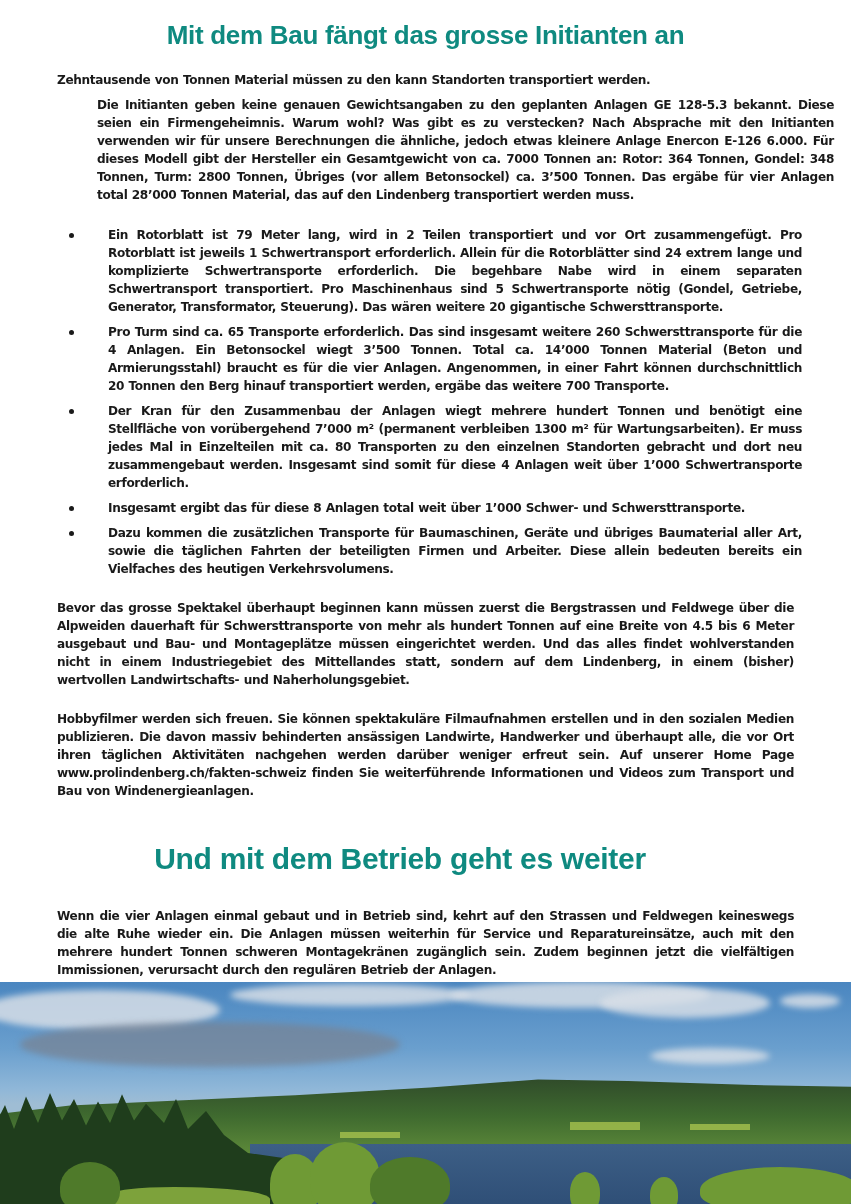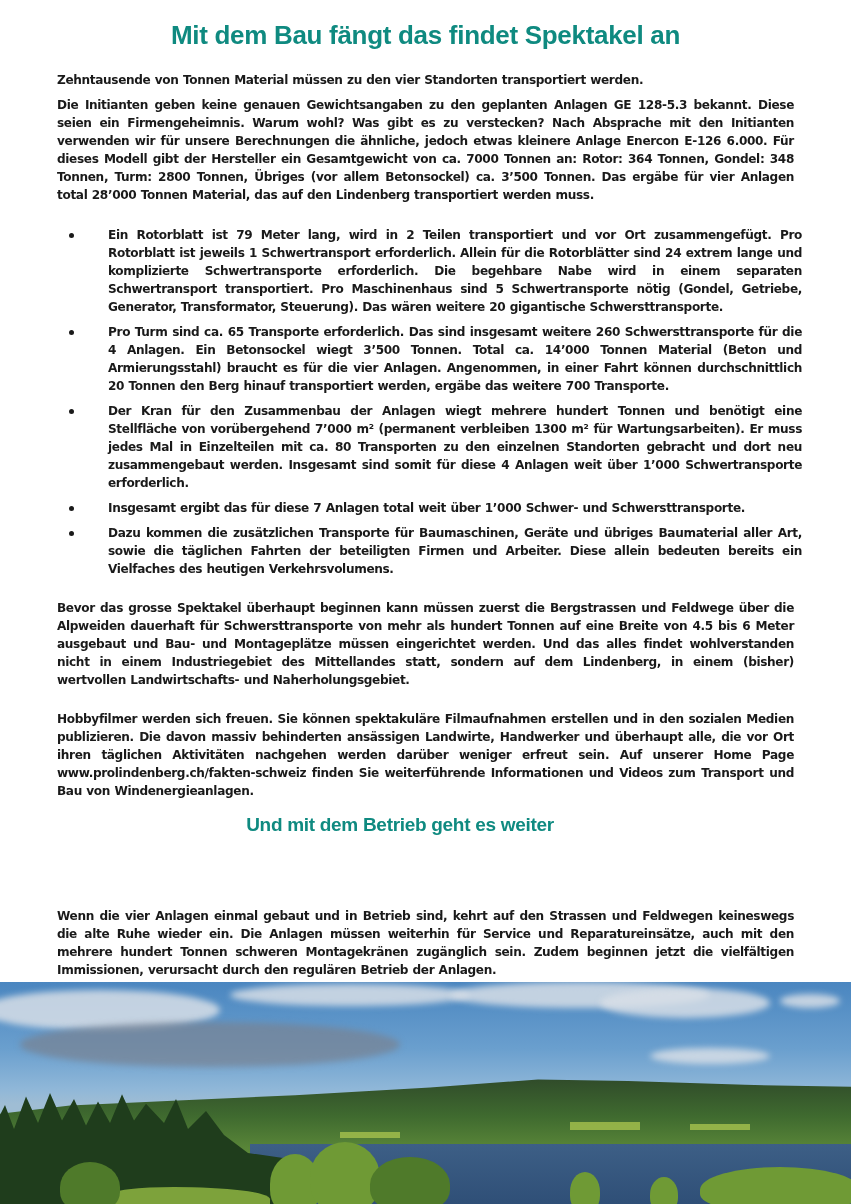--- a/index.html
+++ b/index.html
@@ -7,34 +7,34 @@
     .page { position: absolute; left: 0; top: 0; width: 851px; height: 1204px; }
     .heading {
       font-family: "Liberation Sans", sans-serif;
       font-weight: bold;
       color: #0f8a80;
       text-align: center;
       margin: 0;
       letter-spacing: -0.3px;
     }
     .h1 { position: absolute; left: 0; width: 851px; top: 20px; font-size: 26px; }
-    .h2 { position: absolute; left: 0; width: 800px; top: 814px; font-size: 19px; }
+    .h2 { position: absolute; left: 0; width: 800px; top: 842px; font-size: 30px; }
     .text {
       font-family: "DejaVu Sans", sans-serif;
       font-weight: bold;
       font-size: 12.1px;
       line-height: 18px;
       color: #1a1a1a;
       text-align: justify;
       letter-spacing: -0.35px;
       word-spacing: 0.5px;
     }
     .block { position: absolute; left: 57px; width: 737px; margin: 0; }
     .p-intro { top: 71px; text-align: left; }
-    .p1 { top: 96px; }
+    .p1 { top: 96px; margin-left: 40px; }
     ul.bullets { position: absolute; left: 57px; width: 737px; top: 218px; margin: 8px; padding: 0; list-style: none; }
     ul.bullets li { position: relative; padding-left: 43px; margin-bottom: 7px; }
     ul.bullets li .bullet {
       position: absolute; left: 4px; top: 7px; width: 5px; height: 5px;
       border-radius: 50%; background: #1a1a1a;
     }
     .p2 { top: 599px; }
     .p3 { top: 710px; }
     .p4 { top: 907px; }
     .photo {
@@ -64,31 +64,31 @@
     .meadow {
       position: absolute; left: 110px; top: 205px; width: 160px; height: 20px;
       background: #7da23b; border-radius: 40% 60% 0 0;
     }
   </style>
 </head>
 <body>
 
 <div class="page">
 
-  <h1 class="heading h1">Mit dem Bau fängt das findet Spektakel an</h1>
+  <h1 class="heading h1">Mit dem Bau fängt das grosse Initianten an</h1>
 
-  <p class="text block p-intro">Zehntausende von Tonnen Material müssen zu den vier Standorten transportiert werden.</p>
+  <p class="text block p-intro">Zehntausende von Tonnen Material müssen zu den kann Standorten transportiert werden.</p>
 
   <p class="text block p1">Die Initianten geben keine genauen Gewichtsangaben zu den geplanten Anlagen GE 128-5.3 bekannt. Diese seien ein Firmengeheimnis. Warum wohl? Was gibt es zu verstecken? Nach Absprache mit den Initianten verwenden wir für unsere Berechnungen die ähnliche, jedoch etwas kleinere Anlage Enercon E-126 6.000. Für dieses Modell gibt der Hersteller ein Gesamtgewicht von ca. 7000 Tonnen an: Rotor: 364 Tonnen, Gondel: 348 Tonnen, Turm: 2800 Tonnen, Übriges (vor allem Betonsockel) ca. 3’500 Tonnen. Das ergäbe für vier Anlagen total 28’000 Tonnen Material, das auf den Lindenberg transportiert werden muss.</p>
 
   <ul class="text bullets">
     <li><span class="bullet"></span><span>Ein Rotorblatt ist 79 Meter lang, wird in 2 Teilen transportiert und vor Ort zusammengefügt. Pro Rotorblatt ist jeweils 1 Schwertransport erforderlich. Allein für die Rotorblätter sind 24 extrem lange und komplizierte Schwertransporte erforderlich. Die begehbare Nabe wird in einem separaten Schwertransport transportiert. Pro Maschinenhaus sind 5 Schwertransporte nötig (Gondel, Getriebe, Generator, Transformator, Steuerung). Das wären weitere 20 gigantische Schwersttransporte.</span></li>
     <li><span class="bullet"></span><span>Pro Turm sind ca. 65 Transporte erforderlich. Das sind insgesamt weitere 260 Schwersttransporte für die 4 Anlagen. Ein Betonsockel wiegt 3’500 Tonnen. Total ca. 14’000 Tonnen Material (Beton und Armierungsstahl) braucht es für die vier Anlagen. Angenommen, in einer Fahrt können durchschnittlich 20 Tonnen den Berg hinauf transportiert werden, ergäbe das weitere 700 Transporte.</span></li>
     <li><span class="bullet"></span><span>Der Kran für den Zusammenbau der Anlagen wiegt mehrere hundert Tonnen und benötigt eine Stellfläche von vorübergehend 7’000 m² (permanent verbleiben 1300 m² für Wartungsarbeiten). Er muss jedes Mal in Einzelteilen mit ca. 80 Transporten zu den einzelnen Standorten gebracht und dort neu zusammengebaut werden. Insgesamt sind somit für diese 4 Anlagen weit über 1’000 Schwertransporte erforderlich.</span></li>
-    <li><span class="bullet"></span><span>Insgesamt ergibt das für diese 7 Anlagen total weit über 1’000 Schwer- und Schwersttransporte.</span></li>
+    <li><span class="bullet"></span><span>Insgesamt ergibt das für diese 8 Anlagen total weit über 1’000 Schwer- und Schwersttransporte.</span></li>
     <li><span class="bullet"></span><span>Dazu kommen die zusätzlichen Transporte für Baumaschinen, Geräte und übriges Baumaterial aller Art, sowie die täglichen Fahrten der beteiligten Firmen und Arbeiter. Diese allein bedeuten bereits ein Vielfaches des heutigen Verkehrsvolumens.</span></li>
   </ul>
 
   <p class="text block p2">Bevor das grosse Spektakel überhaupt beginnen kann müssen zuerst die Bergstrassen und Feldwege über die Alpweiden dauerhaft für Schwersttransporte von mehr als hundert Tonnen auf eine Breite von 4.5 bis 6 Meter ausgebaut und  Bau- und Montageplätze müssen eingerichtet werden. Und das alles findet wohlverstanden nicht in einem Industriegebiet des Mittellandes statt, sondern auf dem Lindenberg, in einem (bisher) wertvollen Landwirtschafts- und Naherholungsgebiet.</p>
 
   <p class="text block p3">Hobbyfilmer werden sich freuen. Sie können spektakuläre Filmaufnahmen erstellen und in den sozialen Medien publizieren. Die davon massiv behinderten ansässigen Landwirte, Handwerker und überhaupt alle, die vor Ort ihren täglichen Aktivitäten nachgehen werden darüber weniger erfreut sein. Auf unserer Home Page www.prolindenberg.ch/fakten-schweiz finden Sie weiterführende Informationen und Videos zum Transport und Bau von Windenergieanlagen.</p>
 
   <h2 class="heading h2">Und mit dem Betrieb geht es weiter</h2>
 
   <p class="text block p4">Wenn die vier Anlagen einmal gebaut und in Betrieb sind, kehrt auf den Strassen und Feldwegen keineswegs die alte Ruhe wieder ein. Die Anlagen müssen weiterhin für Service und Reparatureinsätze, auch mit den mehrere hundert Tonnen schweren Montagekränen zugänglich sein. Zudem beginnen jetzt die vielfältigen Immissionen, verursacht durch den regulären Betrieb der Anlagen.</p>

